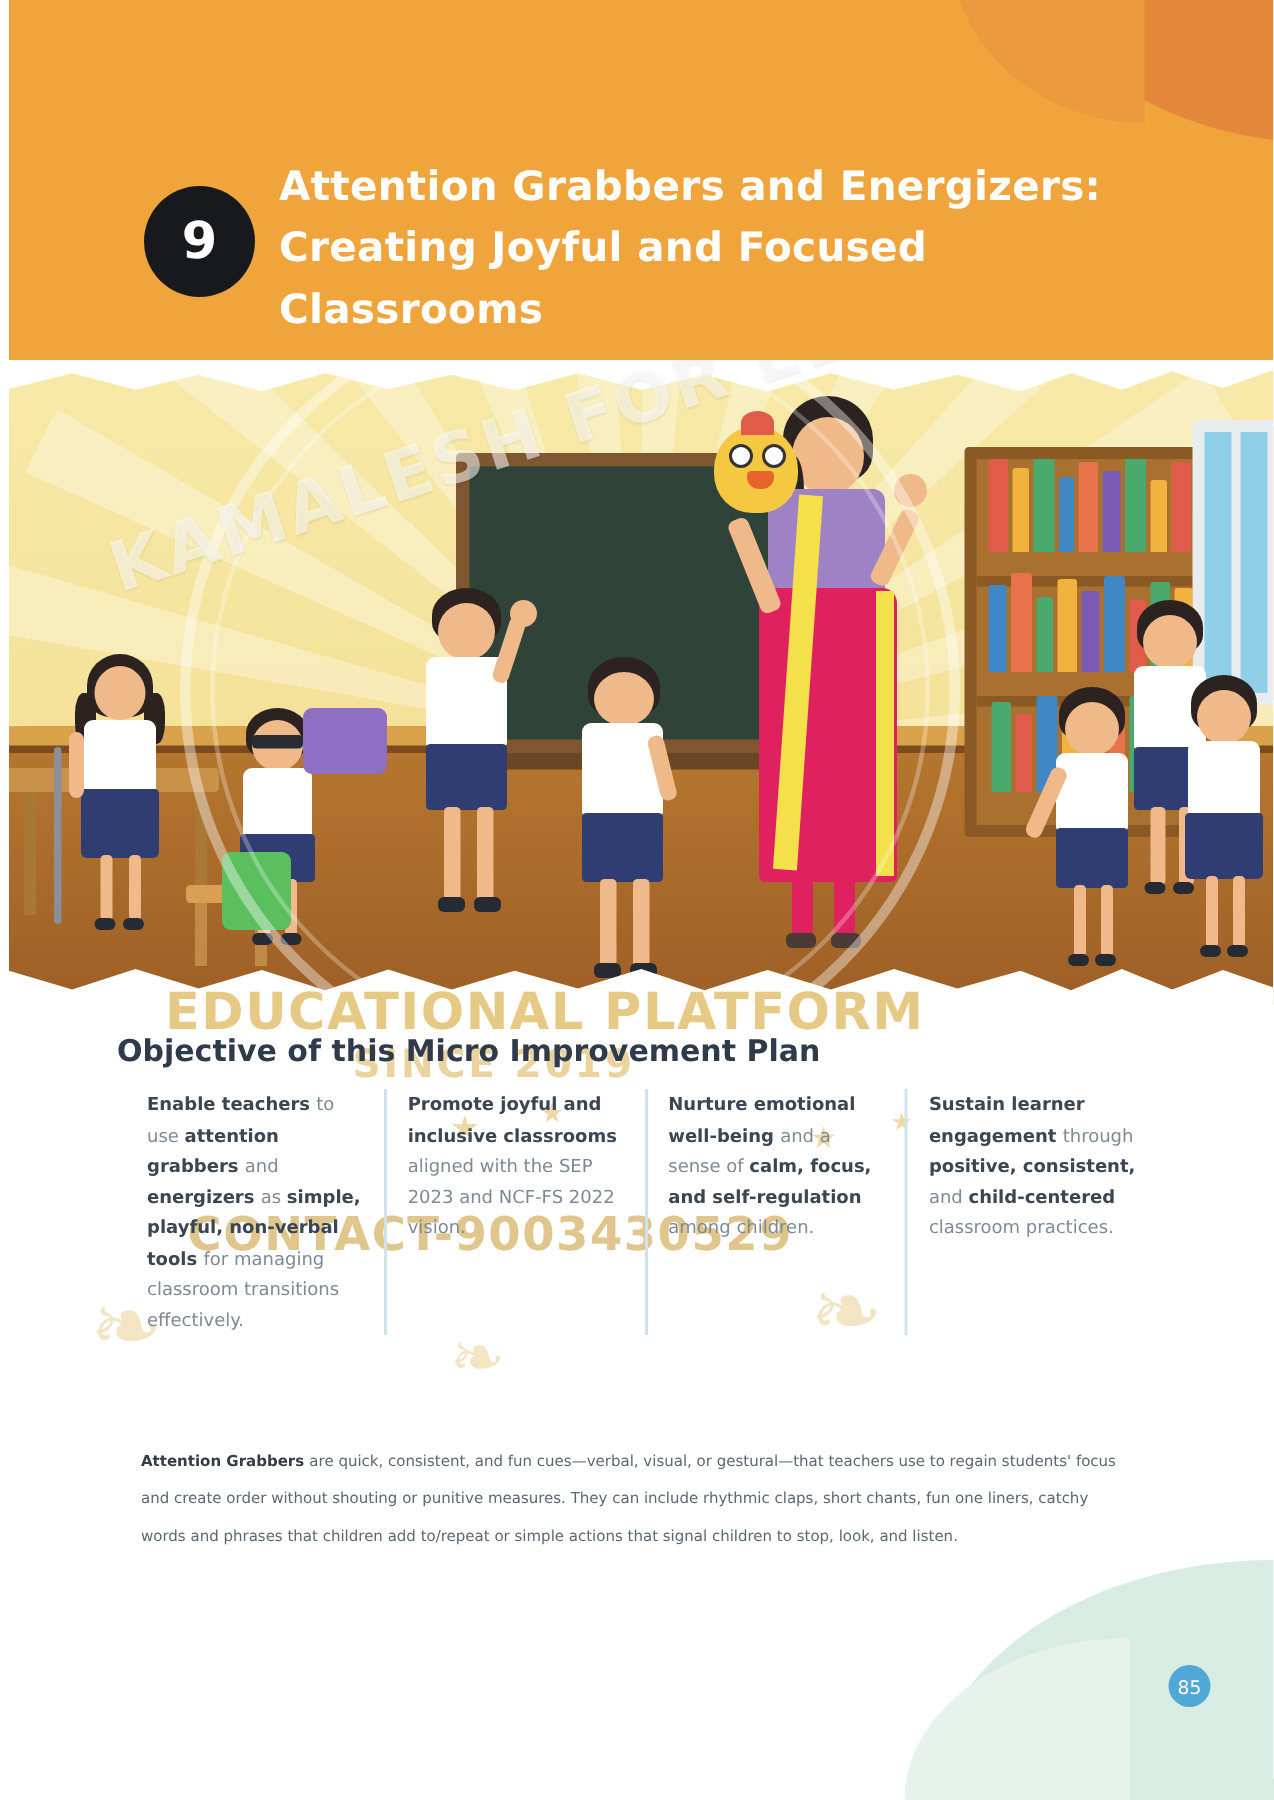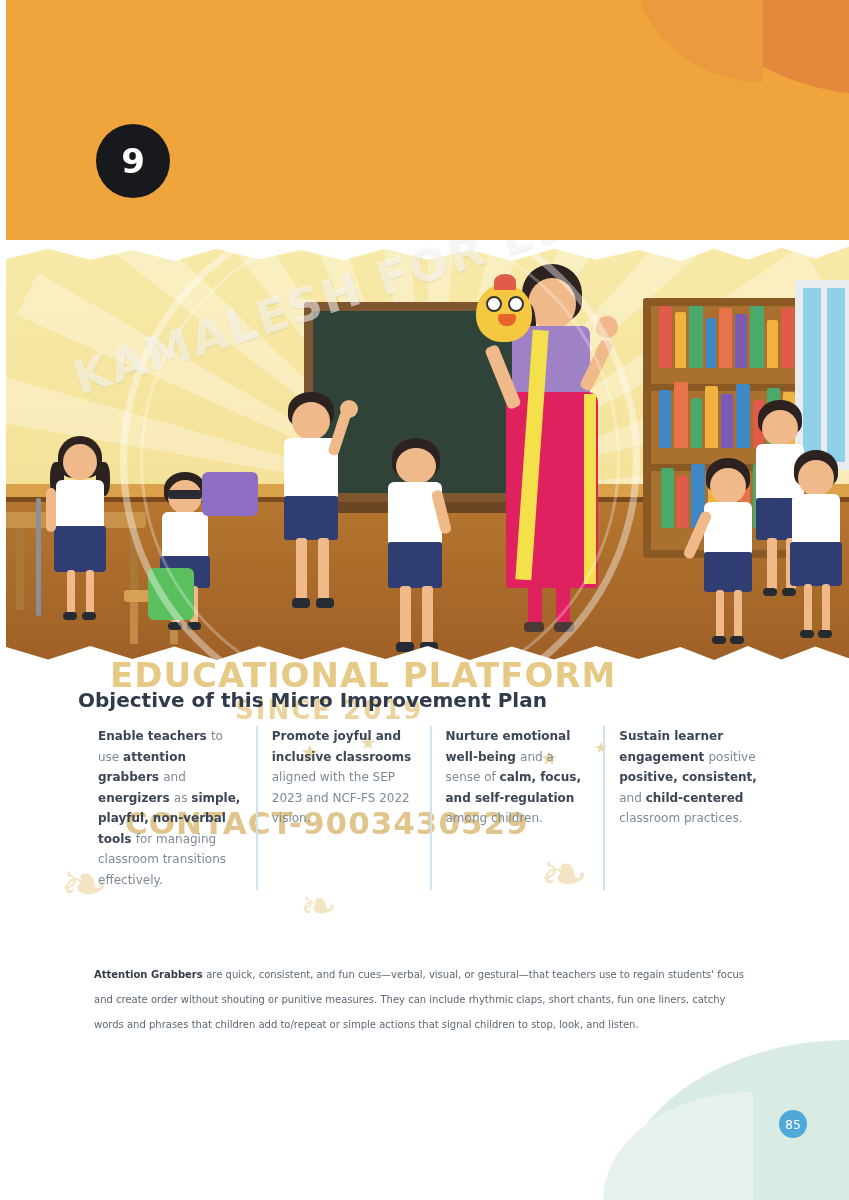--- a/index.html
+++ b/index.html
@@ -389,20 +389,21 @@
 </head>
 <body>
 
 <div class="page">
 
   <div class="header">
     <div class="leaf-a"></div>
     <div class="leaf-b"></div>
   </div>
   <div class="chapter-badge">9</div>
+  <div class="chapter-title">Attention Grabbers and Energizers: Creating Joyful and Focused Classrooms</div>
 
   <div class="illus">
     <div class="rays"></div>
 
     <div class="wall-base"></div>
     <div class="floor"></div>
     <div class="floor-line"></div>
 
     <div class="blackboard"></div>
     <div class="blackboard-tray"></div>
@@ -583,21 +584,21 @@
     <div class="wm-leafy" style="left:540px; top:600px;">❧</div>
     <div class="wm-leafy" style="left:300px; top:640px; font-size:44px;">❧</div>
   </div>
 
   <div class="objective-wrap">
     <div class="objective-title">Objective of this Micro Improvement Plan</div>
     <div class="obj-cols">
       <div class="obj-col"><b>Enable teachers </b><span>to use </span><b>attention grabbers </b><span>and </span><b>energizers </b><span>as </span><b>simple, playful, non-verbal tools </b><span>for managing classroom transitions effectively.</span></div>
       <div class="obj-col"><b>Promote joyful and inclusive classrooms </b><span>aligned with the SEP 2023 and NCF-FS 2022 vision.</span></div>
       <div class="obj-col"><b>Nurture emotional well-being </b><span>and a sense of </span><b>calm, focus, and self-regulation </b><span>among children.</span></div>
-      <div class="obj-col"><b>Sustain learner engagement </b><span>positive </span><b>positive, consistent, </b><span>and </span><b>child-centered </b><span>classroom practices.</span></div>
+      <div class="obj-col"><b>Sustain learner engagement </b><span>through </span><b>positive, consistent, </b><span>and </span><b>child-centered </b><span>classroom practices.</span></div>
     </div>
   </div>
 
   <div class="body-para"><b>Attention Grabbers </b><span>are quick, consistent, and fun cues—verbal, visual, or gestural—that teachers use to regain students' focus and create order without shouting or punitive measures. They can include rhythmic claps, short chants, fun one liners, catchy words and phrases that children add to/repeat or simple actions that signal children to stop, look, and listen.</span></div>
 
   <div class="footer-leaf1"></div>
   <div class="footer-leaf2"></div>
   <div class="page-number">85</div>
 
   <div class="page-border-left"></div>

